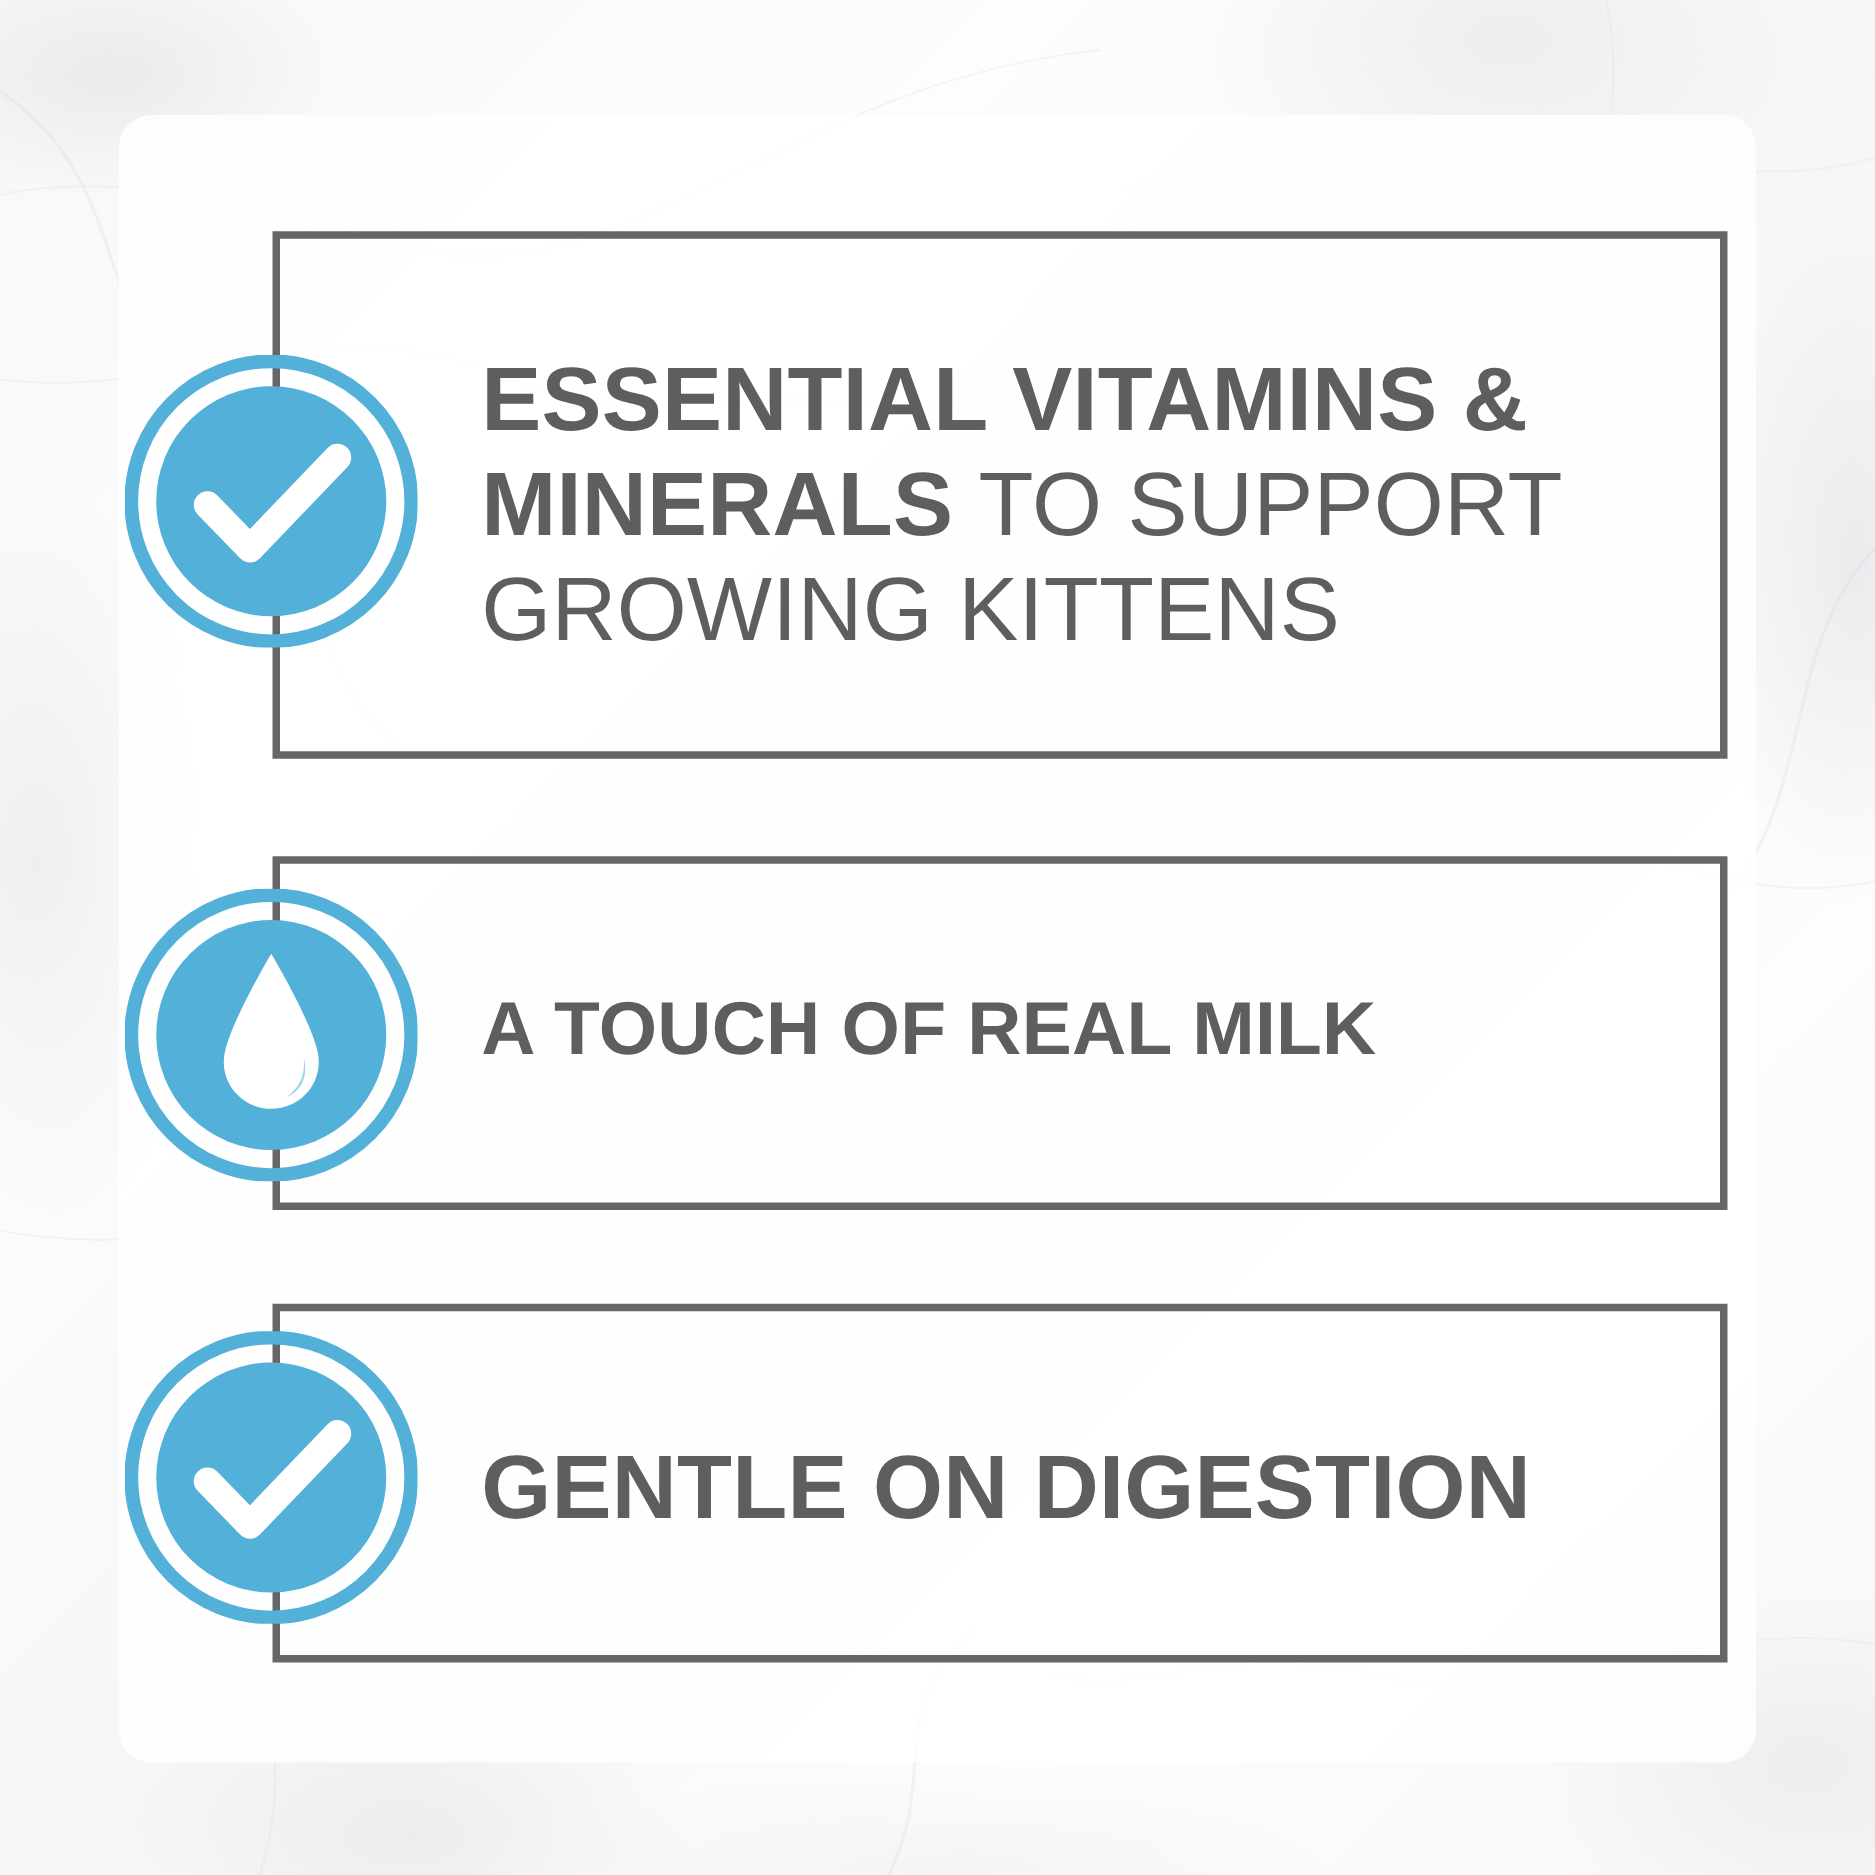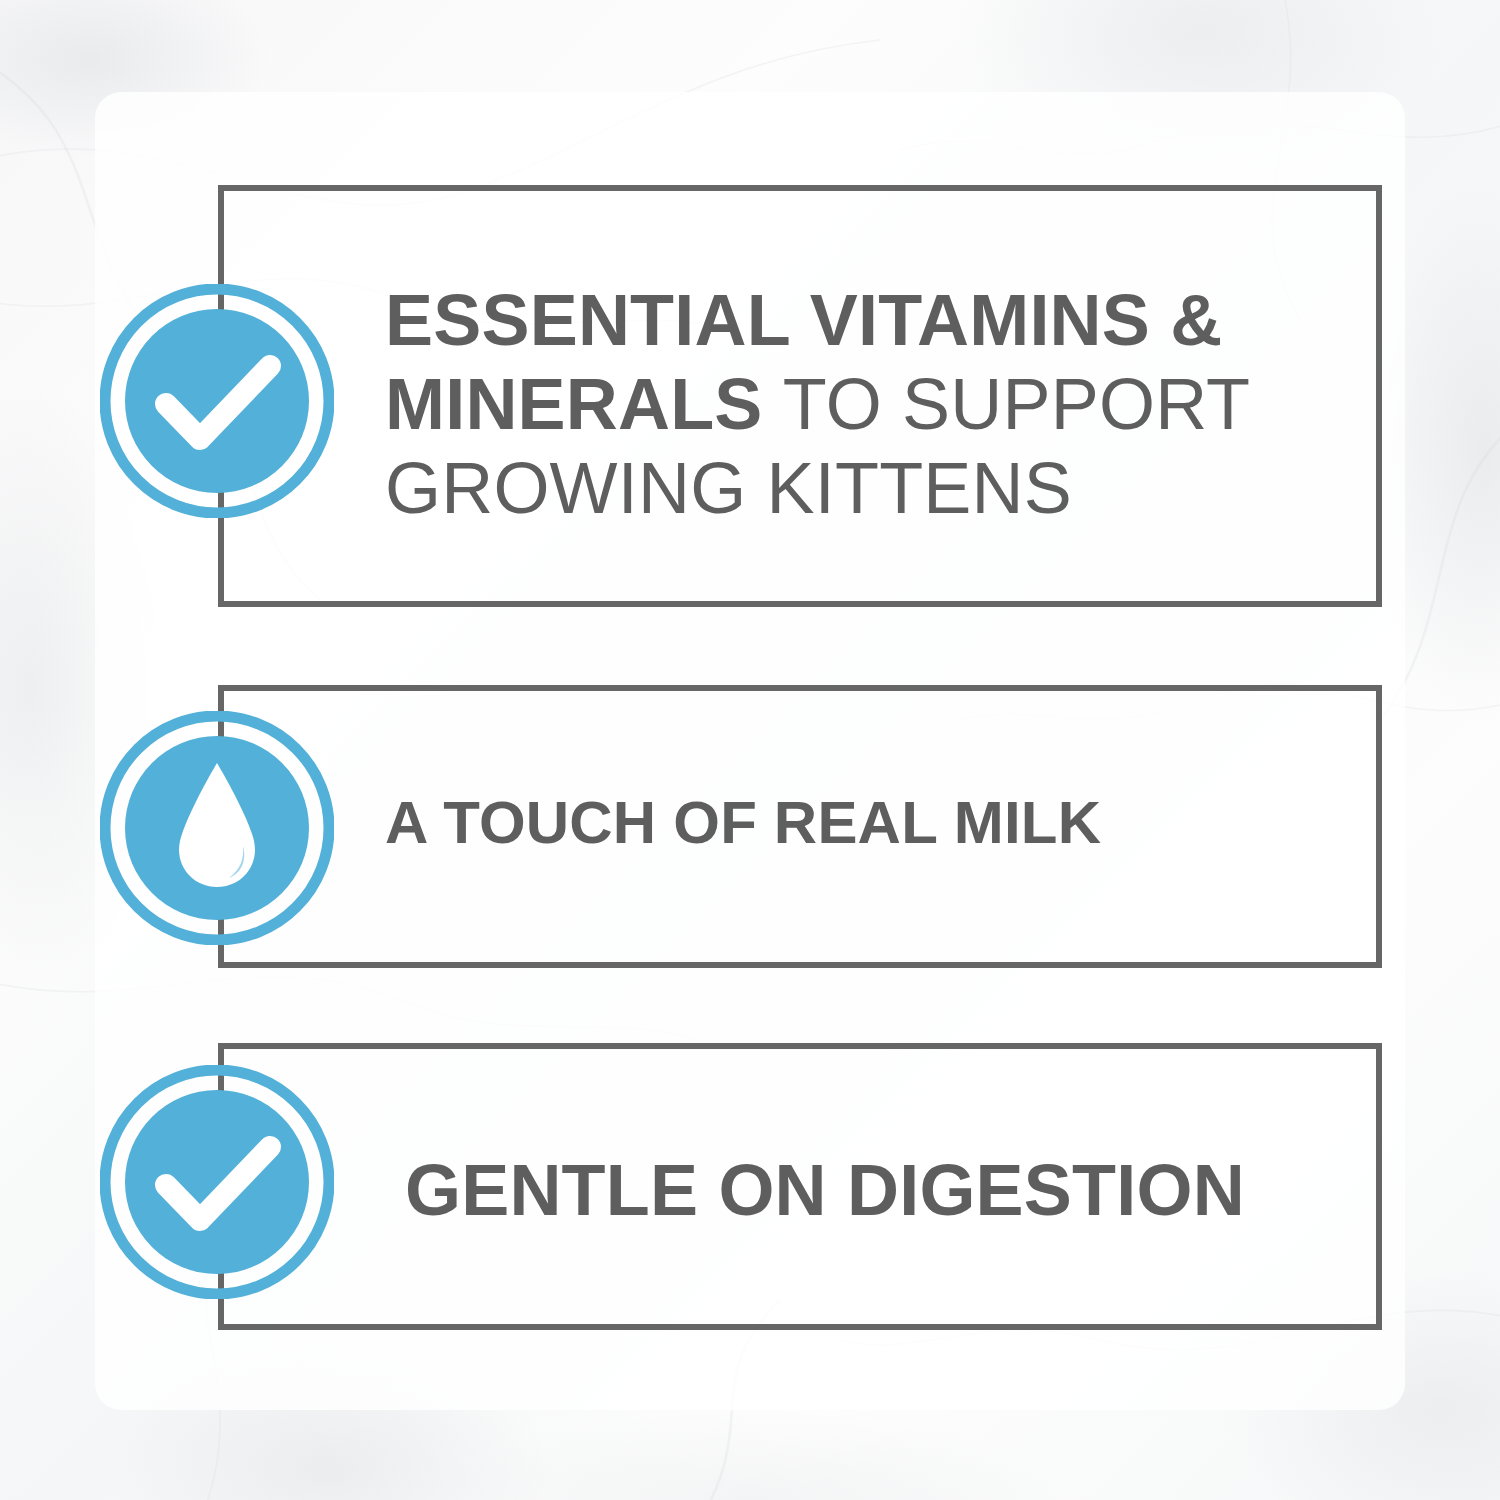--- a/index.html
+++ b/index.html
@@ -153,21 +153,21 @@
                  C148 104 117 52 117 52 Z" fill="#ffffff"></path>
         <path d="M143 135 C147 150 141 162 129 167 C141 158 144 148 143 135 Z" fill="#53b0d8" opacity="0.55"></path>
       </svg>
     </div>
   </div>
 
   <div class="feature-row">
 
     <div class="feature-box" style="left:218px; top:1043px; width:1164px; height:287px;"></div>
 
-    <div class="feature-text t-bold" style="left:405px; top:1148px; width:930px; font-size:72px;">
+    <div class="feature-text t-bold" style="left:385px; top:1148px; width:930px; font-size:72px;">
       <span class="t-bold">GENTLE ON DIGESTION</span><span class="t-light"></span>
     </div>
 
     <div class="badge" style="left:100px; top:1065px; width:234px; height:234px;">
       <svg width="234" height="234" viewBox="0 0 234 234" xmlns="http://www.w3.org/2000/svg">
         <circle cx="117" cy="117" r="112" fill="none" stroke="#53b0d8" stroke-width="11"></circle>
         <circle cx="117" cy="117" r="92" fill="#53b0d8"></circle>
         <path d="M66 120 L100 155 L170 82" fill="none" stroke="#ffffff" stroke-width="22" stroke-linecap="round" stroke-linejoin="round"></path>
       </svg>
     </div>

